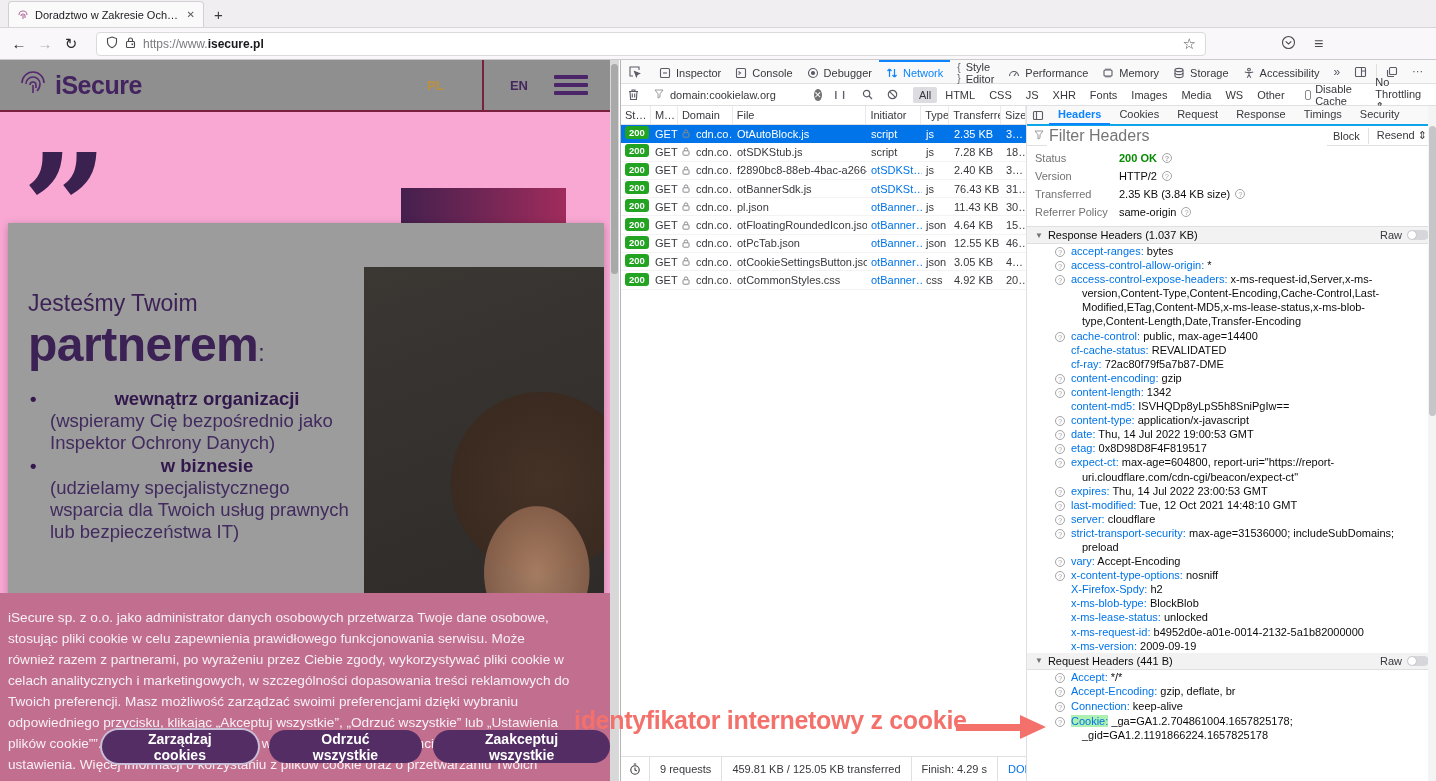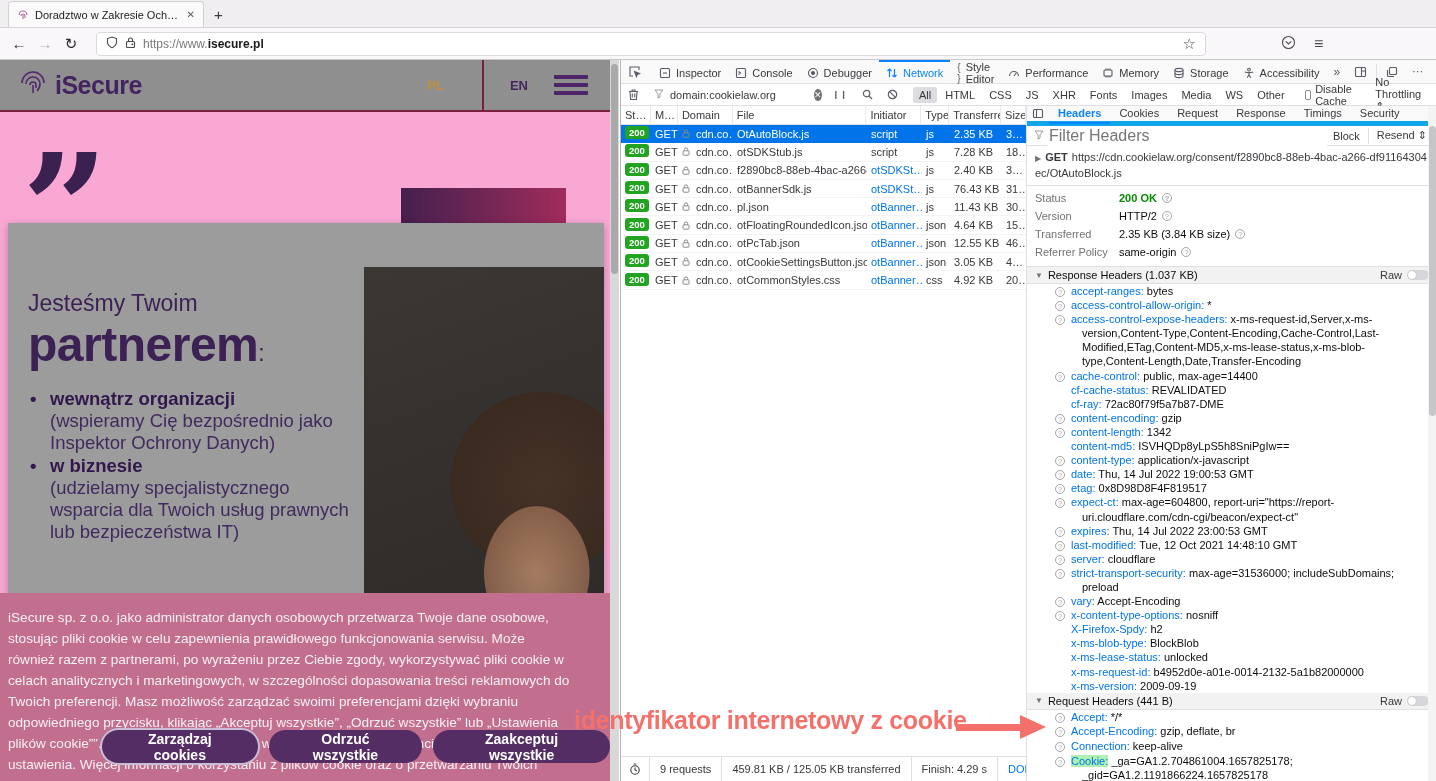--- a/index.html
+++ b/index.html
@@ -45,21 +45,21 @@
     radial-gradient(95px 120px at 72% 78%,rgba(184,138,108,.85) 0%,rgba(150,106,82,.8) 55%,rgba(0,0,0,0) 56%),
     radial-gradient(150px 150px at 74% 55%,#453227 0%,#3a2a20 60%,rgba(0,0,0,0) 61%),
     linear-gradient(160deg,#3b3733,#2c2927);}
   .quote{position:absolute;left:22px;top:98px;font-family:"DejaVu Serif",serif;font-weight:bold;font-size:150px;line-height:100px;color:#3a2150;}
   .site-text{position:absolute;left:28px;top:230px;width:336px;color:#3f2a58;}
   .site-heading{font-size:23px;color:#3c2154;margin-bottom:16px;}
   .site-heading b{font-size:48px;font-weight:bold;letter-spacing:-0.5px;}
   .site-bullets{list-style:none;margin:0;padding:0;font-size:18.5px;line-height:22px;}
   .site-bullets li{position:relative;padding-left:22px;margin-bottom:1px;}
   .site-bullets li::before{content:"•";position:absolute;left:2px;top:0;color:#33174d;font-weight:bold;}
-  .site-bullets b{display:block;color:#32174c;}
+  .site-bullets b{display:block;color:#32174c;text-align:center;}
   .site-bullets span{display:block;color:#412a5e;}
   .cookie-banner{position:absolute;left:0;top:533px;width:610px;height:188px;background:#c26e8e;z-index:5;padding:14px 40px 0 8px;}
   .cookie-banner p{margin:0;font-size:13.6px;line-height:21px;color:#f7f0f4;}
   .cookie-btns{position:absolute;left:102px;top:137px;display:flex;gap:11px;}
   .cbtn{height:33px;padding:0 22px;border-radius:17px;background:#532d63;color:#fff;font-weight:bold;font-size:14px;border:none;display:flex;align-items:center;font-family:inherit;}
   .cbtn.ring{box-shadow:0 0 0 2px #cabdd6;}
 
   
   .devtools{position:absolute;left:620px;top:0;width:816px;height:721px;background:#fff;border-left:1px solid #b5b5b8;font-size:11px;color:#38383d;}
   .dt-tb1{position:absolute;left:0;top:0;width:100%;height:24px;background:#f9f9fa;border-bottom:1px solid #e0e0e2;display:flex;align-items:center;}
@@ -89,21 +89,21 @@
   .c-file{width:134px;}.c-init{width:55px;}.c-type{width:28px;}.c-transf{width:52px;}.c-size{width:25px;}
   .badge200{display:inline-block;background:#22a422;color:#fff;border-radius:3px;padding:0px 3px;font-size:9.5px;font-weight:bold;line-height:13px;}
   .c-init.link{color:#0074e8;}
   .net-row.selected{background:#0074e8;color:#fff;border-bottom-color:#0074e8;}
   .statusbar{position:absolute;left:0;bottom:0;width:406px;height:25px;background:#fff;border-top:1px solid #e0e0e2;display:flex;align-items:center;color:#38383d;}
   .sb-item{padding:0 10px;height:100%;display:flex;align-items:center;border-right:1px solid #e0e0e2;white-space:nowrap;}
   .sb-item.nob{border-right:none;}
   .sb-dcl{color:#0074e8;}
 
   .detail-pane{position:absolute;left:406px;top:0;width:410px;height:675px;overflow:hidden;}
-  .detail-tabs{display:flex;align-items:center;height:20px;border-bottom:5px solid #0ea5e9;background:#f9f9fa;}
+  .detail-tabs{display:flex;align-items:center;height:20px;border-bottom:2px solid #0ea5e9;background:#f9f9fa;}
   .dtab{padding:3px 9px;height:20px;}
   .dtab.active{color:#0a84ff;border-bottom:2px solid #0a84ff;font-weight:bold;}
   .hdr-filter{display:flex;align-items:center;height:20px;border-bottom:1px solid #e0e0e2;padding:0 4px;}
   .hdr-filter input{border:none;outline:none;flex:1;font-size:16px;font-family:inherit;color:#737373;}
   .mini-btn{padding:0 6px;color:#38383d;}
   .req-line{padding:4px 8px 4px 8px;border-bottom:1px solid #e0e0e2;line-height:15px;word-break:break-all;}
   .req-line .tri{color:#737373;font-size:8px;margin-right:4px;}
   .req-line b{margin-right:4px;}
   .summary{padding:3px 0 5px 0;border-bottom:1px solid #e0e0e2;}
   .sum-row{display:flex;line-height:15px;padding:1.5px 8px;}
@@ -636,23 +636,20 @@
             <span style="padding:0 3px;">
               <svg width="10" height="10" viewBox="0 0 10 10">
                   <path d="M1 1h8L6 4.8V8L4 9V4.8z" fill="none" stroke="#9a9a9e" stroke-width="1"></path>
                 </svg>
             </span>
             <input placeholder="Filter Headers" style="">
             <span class="mini-btn">Block</span>
             <div class="dt-sep"></div>
             <span class="mini-btn"><span>Resend</span> <span>⇕</span></span>
           </div>
-          <div class="req-line">
-            <span class="tri">▶</span><b>GET</b><span>https://cdn.cookielaw.org/consent/f2890bc8-88eb-4bac-a266-df91164304ec/OtAutoBlock.js</span>
-          </div>
           <div class="summary">
 
           <div class="sum-row">
                 <span class="sum-label">Status</span>
                 <span class="sum-val green">
                   <span>200 OK</span>
                   <span class="help" style="display:inline-block;width:10px;height:10px;border:1px solid #a5a5a9;border-radius:50%;color:#a5a5a9;font-size:7.5px;line-height:10px;text-align:center;">?</span>
                 </span>
               </div>
               <div class="sum-row">

